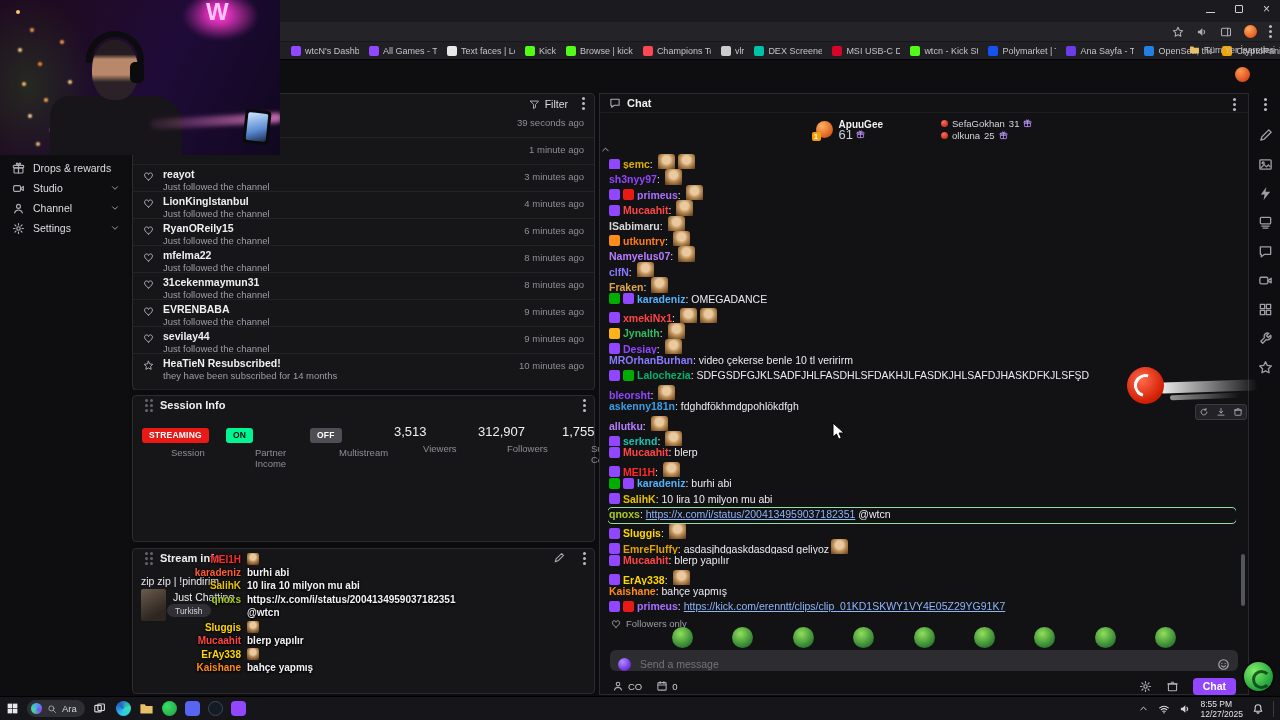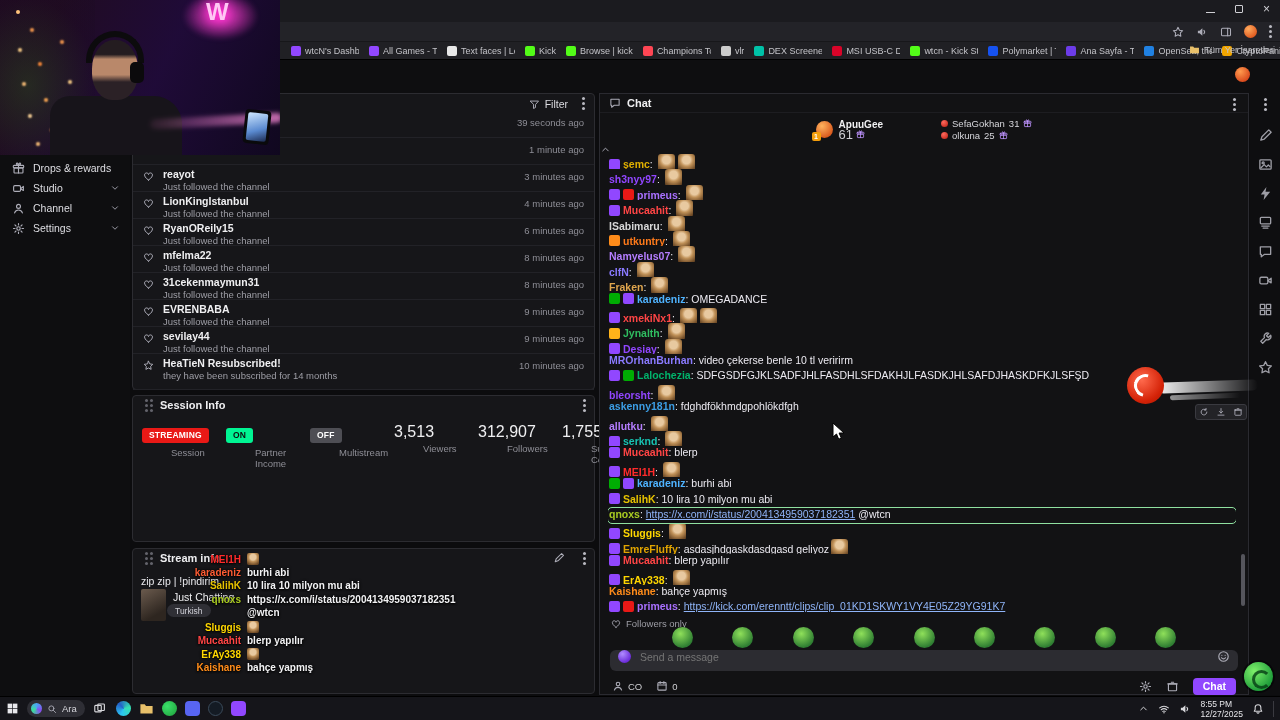--- a/index.html
+++ b/index.html
@@ -49,21 +49,21 @@
   .act-ico{position:absolute;left:10px;top:6px;color:#c0c0c8;}
   .act-user{font-size:10.5px;font-weight:bold;color:#efeff1;line-height:11px;}
   .act-sub{font-size:9.5px;color:#9e9ea6;line-height:11px;margin-top:1px;}
   .act-time{position:absolute;right:10px;top:6px;font-size:9.5px;color:#8e8e96;}
 
   
   .session{left:132px;top:395px;width:463px;height:147px;}
   .stats{display:flex;gap:24px;padding:10px 0 0 9px;}
   .stat{max-width:60px;}
   .stat-badge{display:inline-block;font-size:8.5px;font-weight:bold;padding:2.5px 7px;border-radius:3px;letter-spacing:.2px;}
-  .stat-value{font-size:16px;color:#efeff1;line-height:15px;}
+  .stat-value{font-size:13px;color:#efeff1;line-height:15px;}
   .stat-label{font-size:9.5px;color:#8e8e96;margin-top:4px;line-height:11px;margin-left:29px;}
 
   
   .streaminfo{left:132px;top:548px;width:463px;height:146px;}
   .si-title{position:absolute;left:8px;top:26px;font-size:10.5px;color:#e8e8ec;}
   .si-cat-box{position:absolute;left:8px;top:40px;width:25px;height:32px;border-radius:2px;
               background:linear-gradient(150deg,#6b5b4e,#2e2620 75%);}
   .si-cat{position:absolute;left:40px;top:42px;font-size:10.5px;color:#efeff1;}
   .si-tag{position:absolute;left:34px;top:55px;background:#2f2f35;border-radius:8px;padding:1.5px 8px;font-size:8.5px;color:#cfcfd6;}
 
@@ -95,21 +95,21 @@
   .badge{display:inline-block;width:11px;height:11px;border-radius:2px;margin-right:3px;vertical-align:-1.5px;}
   .uname{font-weight:bold;}
   .mtext{color:#eceaf1;}
   .mlink{color:#8fb4f8;text-decoration:underline;}
   .emote{display:inline-block;width:17px;height:17px;border-radius:3px;margin:0 1px -3px 2px;
          background:radial-gradient(circle at 50% 35%,#e8c9a0 0 28%,#c09158 46%,#6e4a26 82%);}
   .fol-only{position:absolute;left:11px;top:524px;display:flex;gap:5px;align-items:center;font-size:9.5px;color:#9e9ea6;}
   .quick-emotes{position:absolute;left:0;top:533px;width:100%;display:flex;justify-content:space-between;padding:0 72px;}
   .qe{width:21px;height:21px;border-radius:50%;background:radial-gradient(circle at 40% 32%,#8fe05a,#2e7d32 72%);}
   .chat-input{position:absolute;left:10px;top:556px;width:628px;height:21px;background:#2c2c31;border-radius:6px;
-              display:flex;align-items:flex-start;gap:7px;padding:0 8px;}
+              display:flex;align-items:flex-end;gap:7px;padding:0 8px;}
   .berry{width:13px;height:13px;border-radius:50%;background:radial-gradient(circle at 35% 30%,#b08cff,#6b2bd9 72%);flex:none;}
   .chat-input input{flex:1;background:transparent;border:none;outline:none;color:#dcdce1;font-size:10.5px;font-family:inherit;}
   .chat-bottom{position:absolute;left:0;top:582px;width:100%;height:20px;display:flex;align-items:center;padding:0 12px;gap:14px;}
   .cb-left{display:flex;align-items:center;gap:4px;font-size:9.5px;color:#cfcfd3;}
   .cb-spacer{flex:1;}
   .send-btn{background:#9147ff;color:#fff;font-size:10.5px;font-weight:bold;padding:2.5px 10px;border-radius:4px;border:none;}
   .scroll-thumb{position:absolute;right:3px;top:460px;width:4px;height:52px;background:#55555c;border-radius:2px;}
 
   
   .rail{position:absolute;left:1250px;top:93px;width:30px;height:602px;background:#0e0e10;display:flex;flex-direction:column;

